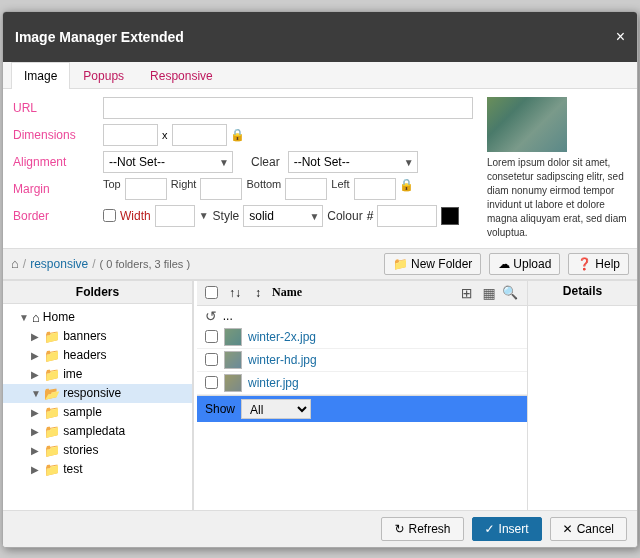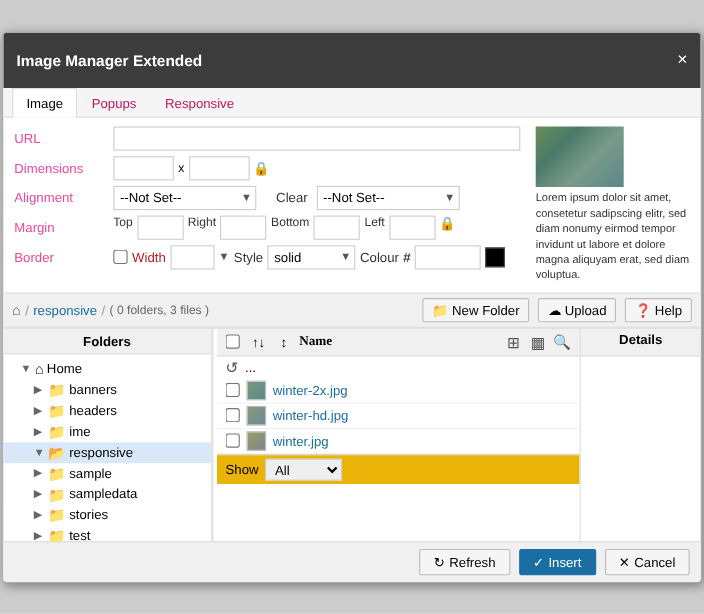--- a/index.html
+++ b/index.html
@@ -44,21 +44,21 @@
     .preview-image { width: 80px; height: 55px; background: linear-gradient(135deg, #6a8f5a 0%, #4a7a6a 30%, #7a9a8a 60%, #5a8888 100%); margin-bottom: 4px; float: left; margin-right: 6px; }
     .preview-text { font-size: 10px; color: #333; line-height: 1.4; overflow: hidden; }
     .breadcrumb-bar { background: #f0f0f0; border-top: 1px solid #ddd; border-bottom: 1px solid #ddd; padding: 4px 8px; display: flex; align-items: center; justify-content: space-between; }
     .breadcrumb-left { display: flex; align-items: center; gap: 4px; font-size: 12px; }
     .home-icon { font-size: 13px; cursor: pointer; color: #555; }
     .breadcrumb-sep { color: #999; }
     .breadcrumb-link { color: #1a6ea3; cursor: pointer; text-decoration: none; }
     .breadcrumb-info { color: #666; font-size: 11px; }
     .breadcrumb-actions { display: flex; align-items: center; gap: 8px; }
     .action-btn { display: flex; align-items: center; gap: 3px; padding: 3px 8px; font-size: 12px; border: 1px solid #bbb; background: #f5f5f5; cursor: pointer; border-radius: 2px; }
-    .file-manager { display: flex; border-top: 1px solid #ddd; height: 194px; }
+    .file-manager { display: flex; border-top: 1px solid #ddd; height: 230px; }
     .folder-pane { width: 190px; border-right: 1px solid #ddd; overflow-y: auto; }
     .folder-header { background: #f0f0f0; border-bottom: 1px solid #ddd; padding: 4px 8px; font-size: 12px; font-weight: bold; text-align: center; }
     .folder-list { padding: 4px 0; }
     .folder-item { display: flex; align-items: center; padding: 2px 4px 2px 8px; font-size: 12px; cursor: pointer; gap: 3px; }
     .folder-item.indent1 { padding-left: 16px; }
     .folder-item.indent2 { padding-left: 28px; }
     .folder-icon { font-size: 13px; }
     .expand-icon { font-size: 10px; color: #666; width: 10px; }
     .file-pane { flex: 1; display: flex; flex-direction: column; overflow: hidden; }
     .file-header { background: #f0f0f0; border-bottom: 1px solid #ddd; padding: 3px 8px; display: flex; align-items: center; gap: 8px; }
@@ -71,21 +71,21 @@
     .details-header { width: 110px; background: #f0f0f0; border-bottom: 1px solid #ddd; border-left: 1px solid #ddd; padding: 3px 8px; font-size: 12px; font-weight: bold; text-align: center; flex-shrink: 0; }
     .file-row { display: flex; align-items: center; padding: 2px 8px; font-size: 12px; gap: 6px; border-bottom: 1px solid #f0f0f0; }
     .file-chk { }
     .file-thumb { width: 18px; height: 18px; background: linear-gradient(135deg, #7a9a7a, #5a8a8a); border: 1px solid #bbb; flex-shrink: 0; }
     .file-thumb2 { background: linear-gradient(135deg, #8a9a7a, #6a8a9a); }
     .file-thumb3 { background: linear-gradient(135deg, #9a9a6a, #7a8a8a); }
     .file-name { flex: 1; cursor: pointer; color: #1a6ea3; }
     .back-row { display: flex; align-items: center; padding: 2px 8px; font-size: 12px; gap: 6px; }
     .back-icon { cursor: pointer; font-size: 14px; color: #555; }
     .details-pane { width: 110px; border-left: 1px solid #ddd; padding: 4px; font-size: 11px; color: #666; }
-    .show-bar { background: #eab308; border-top: 1px solid #ddd; padding: 3px 8px; display: flex; align-items: center; gap: 6px; font-size: 12px; }
+    .show-bar { background: #3b82f6; border-top: 1px solid #ddd; padding: 3px 8px; display: flex; align-items: center; gap: 6px; font-size: 12px; }
     .show-select { border: 1px solid #ccc; font-size: 12px; padding: 2px 4px; height: 20px; }
     .bottom-bar { background: #f0f0f0; border-top: 1px solid #ddd; padding: 6px 10px; display: flex; justify-content: flex-end; align-items: center; gap: 8px; }
     .bottom-btn { display: flex; align-items: center; gap: 4px; padding: 4px 12px; font-size: 12px; border: 1px solid #bbb; background: #f5f5f5; cursor: pointer; border-radius: 2px; }
     .bottom-btn.primary { background: #1a6ea3; color: #fff; border-color: #1a6ea3; }
     .divider { width: 4px; border-left: 1px solid #ddd; }
     .file-list-wrapper { display: flex; flex: 1; overflow: hidden; }
   </style>
 </head>
 <body>
 

